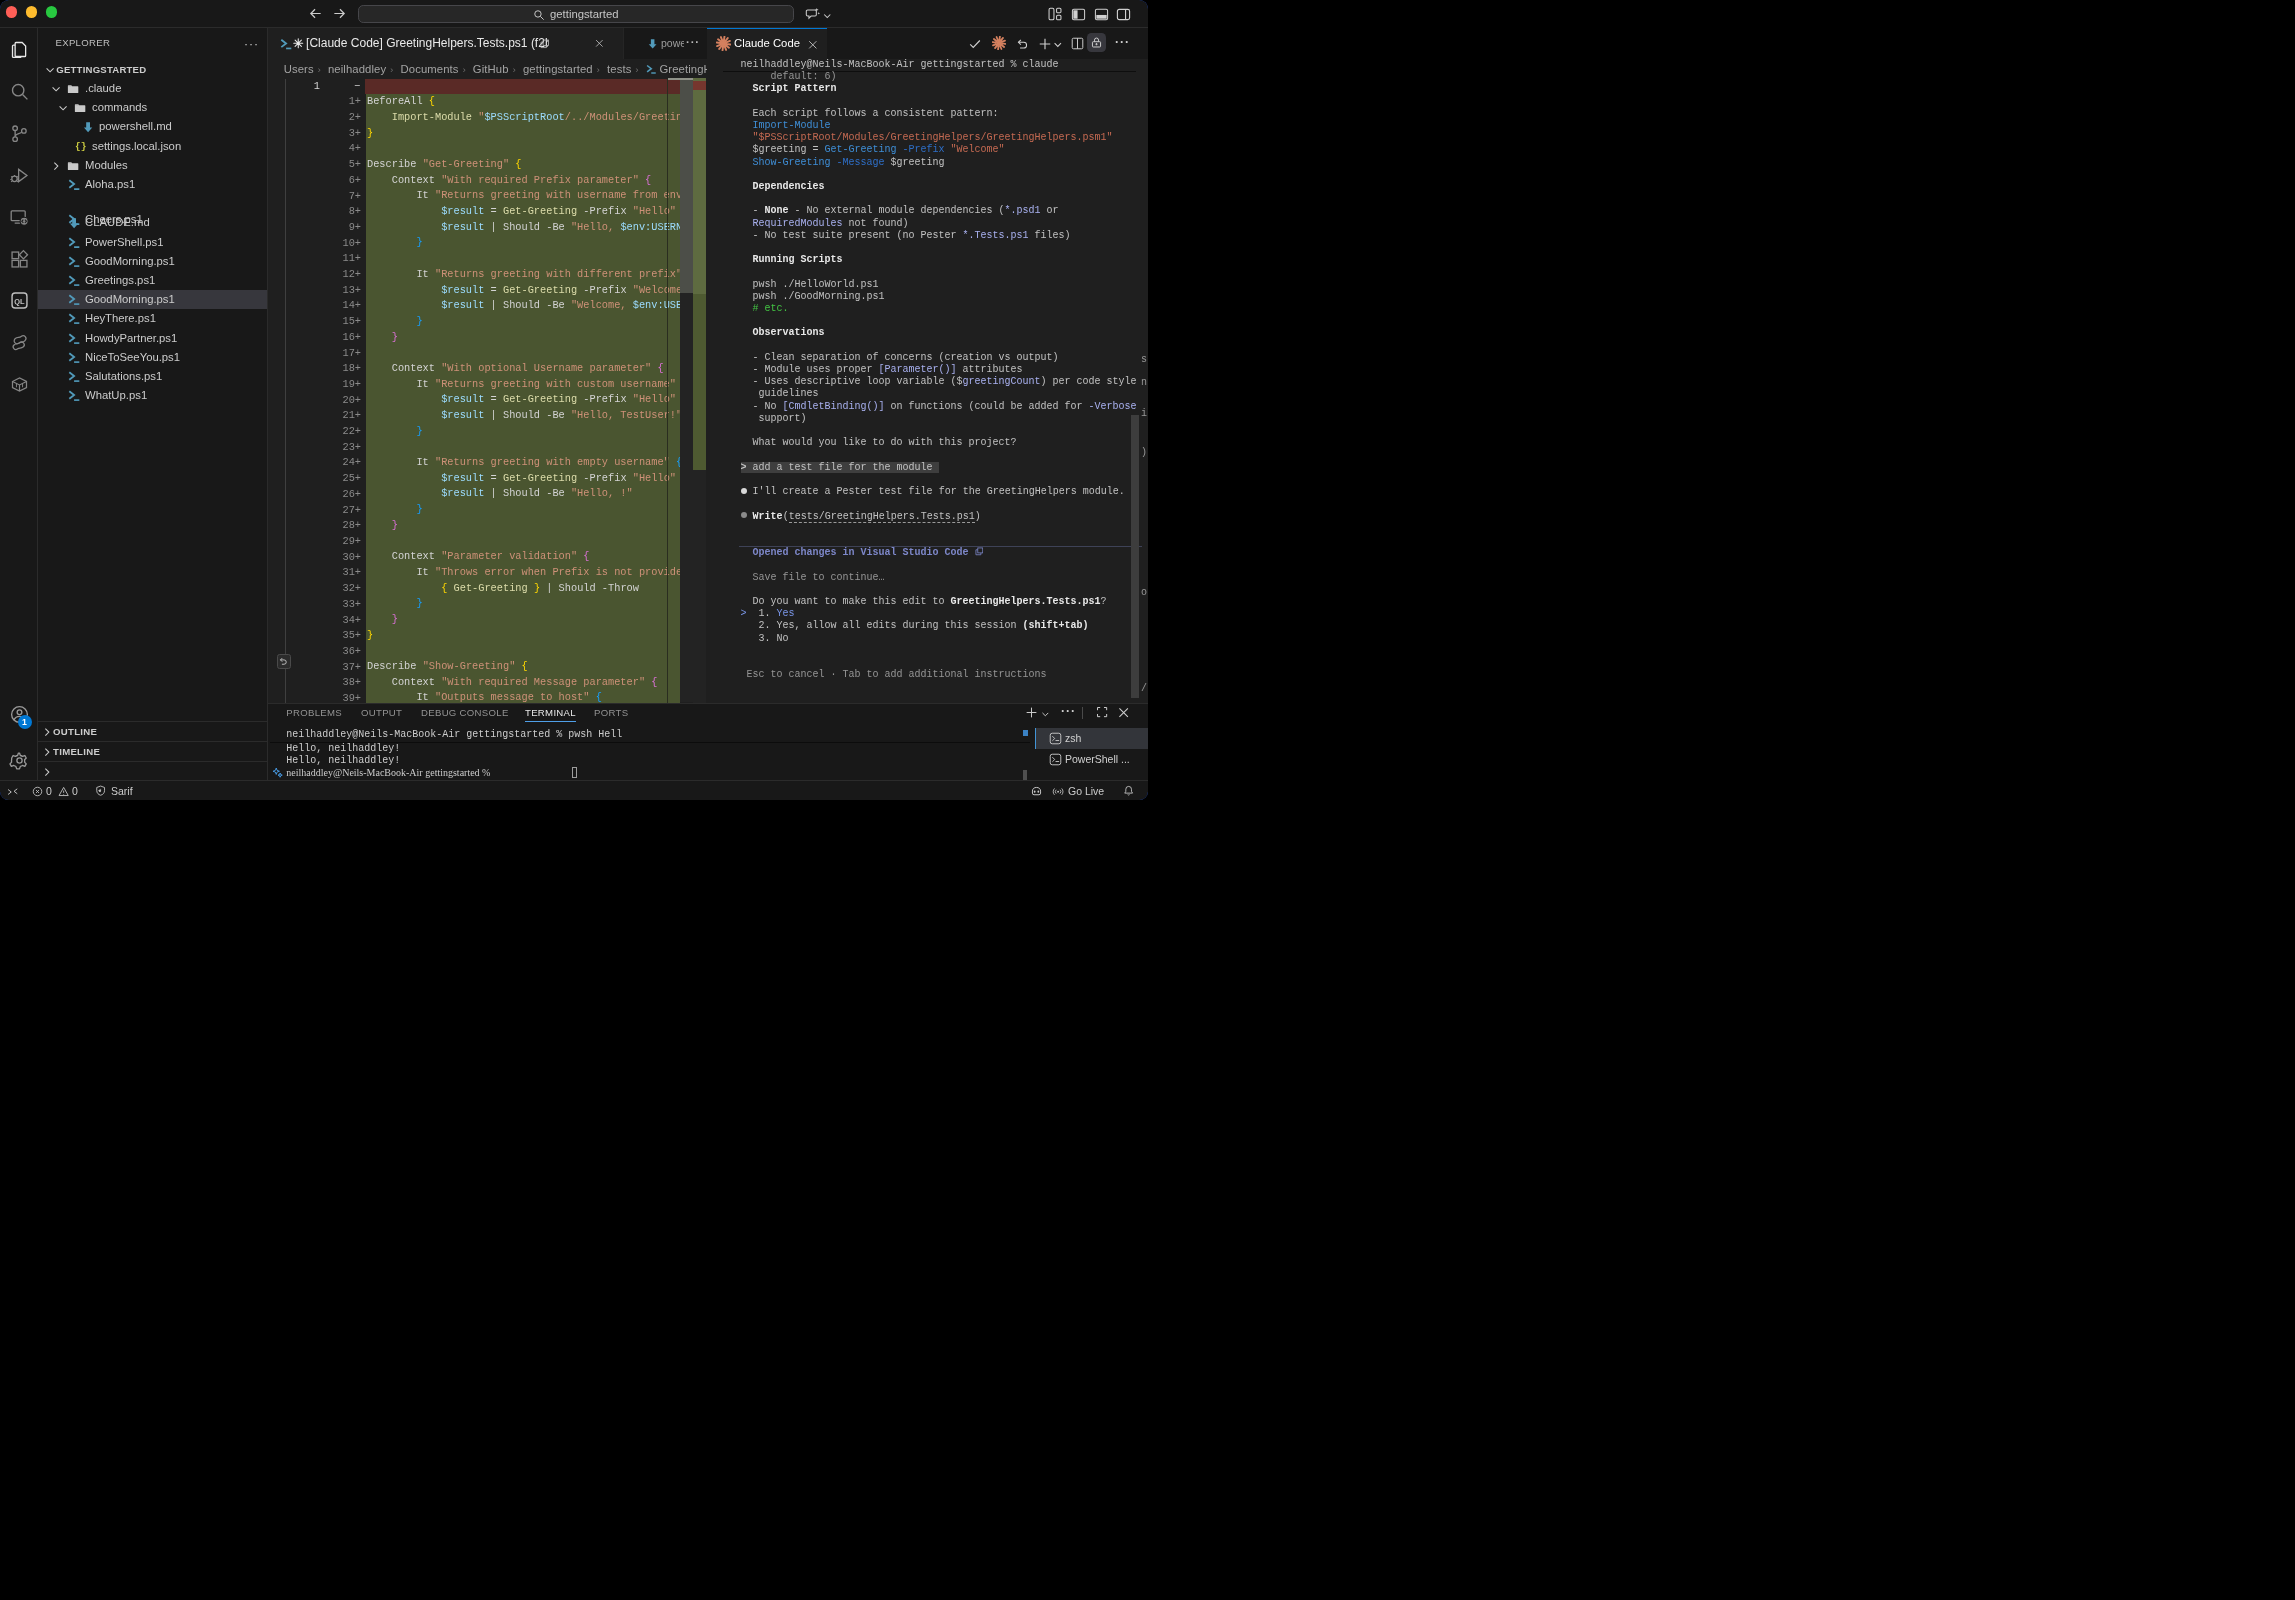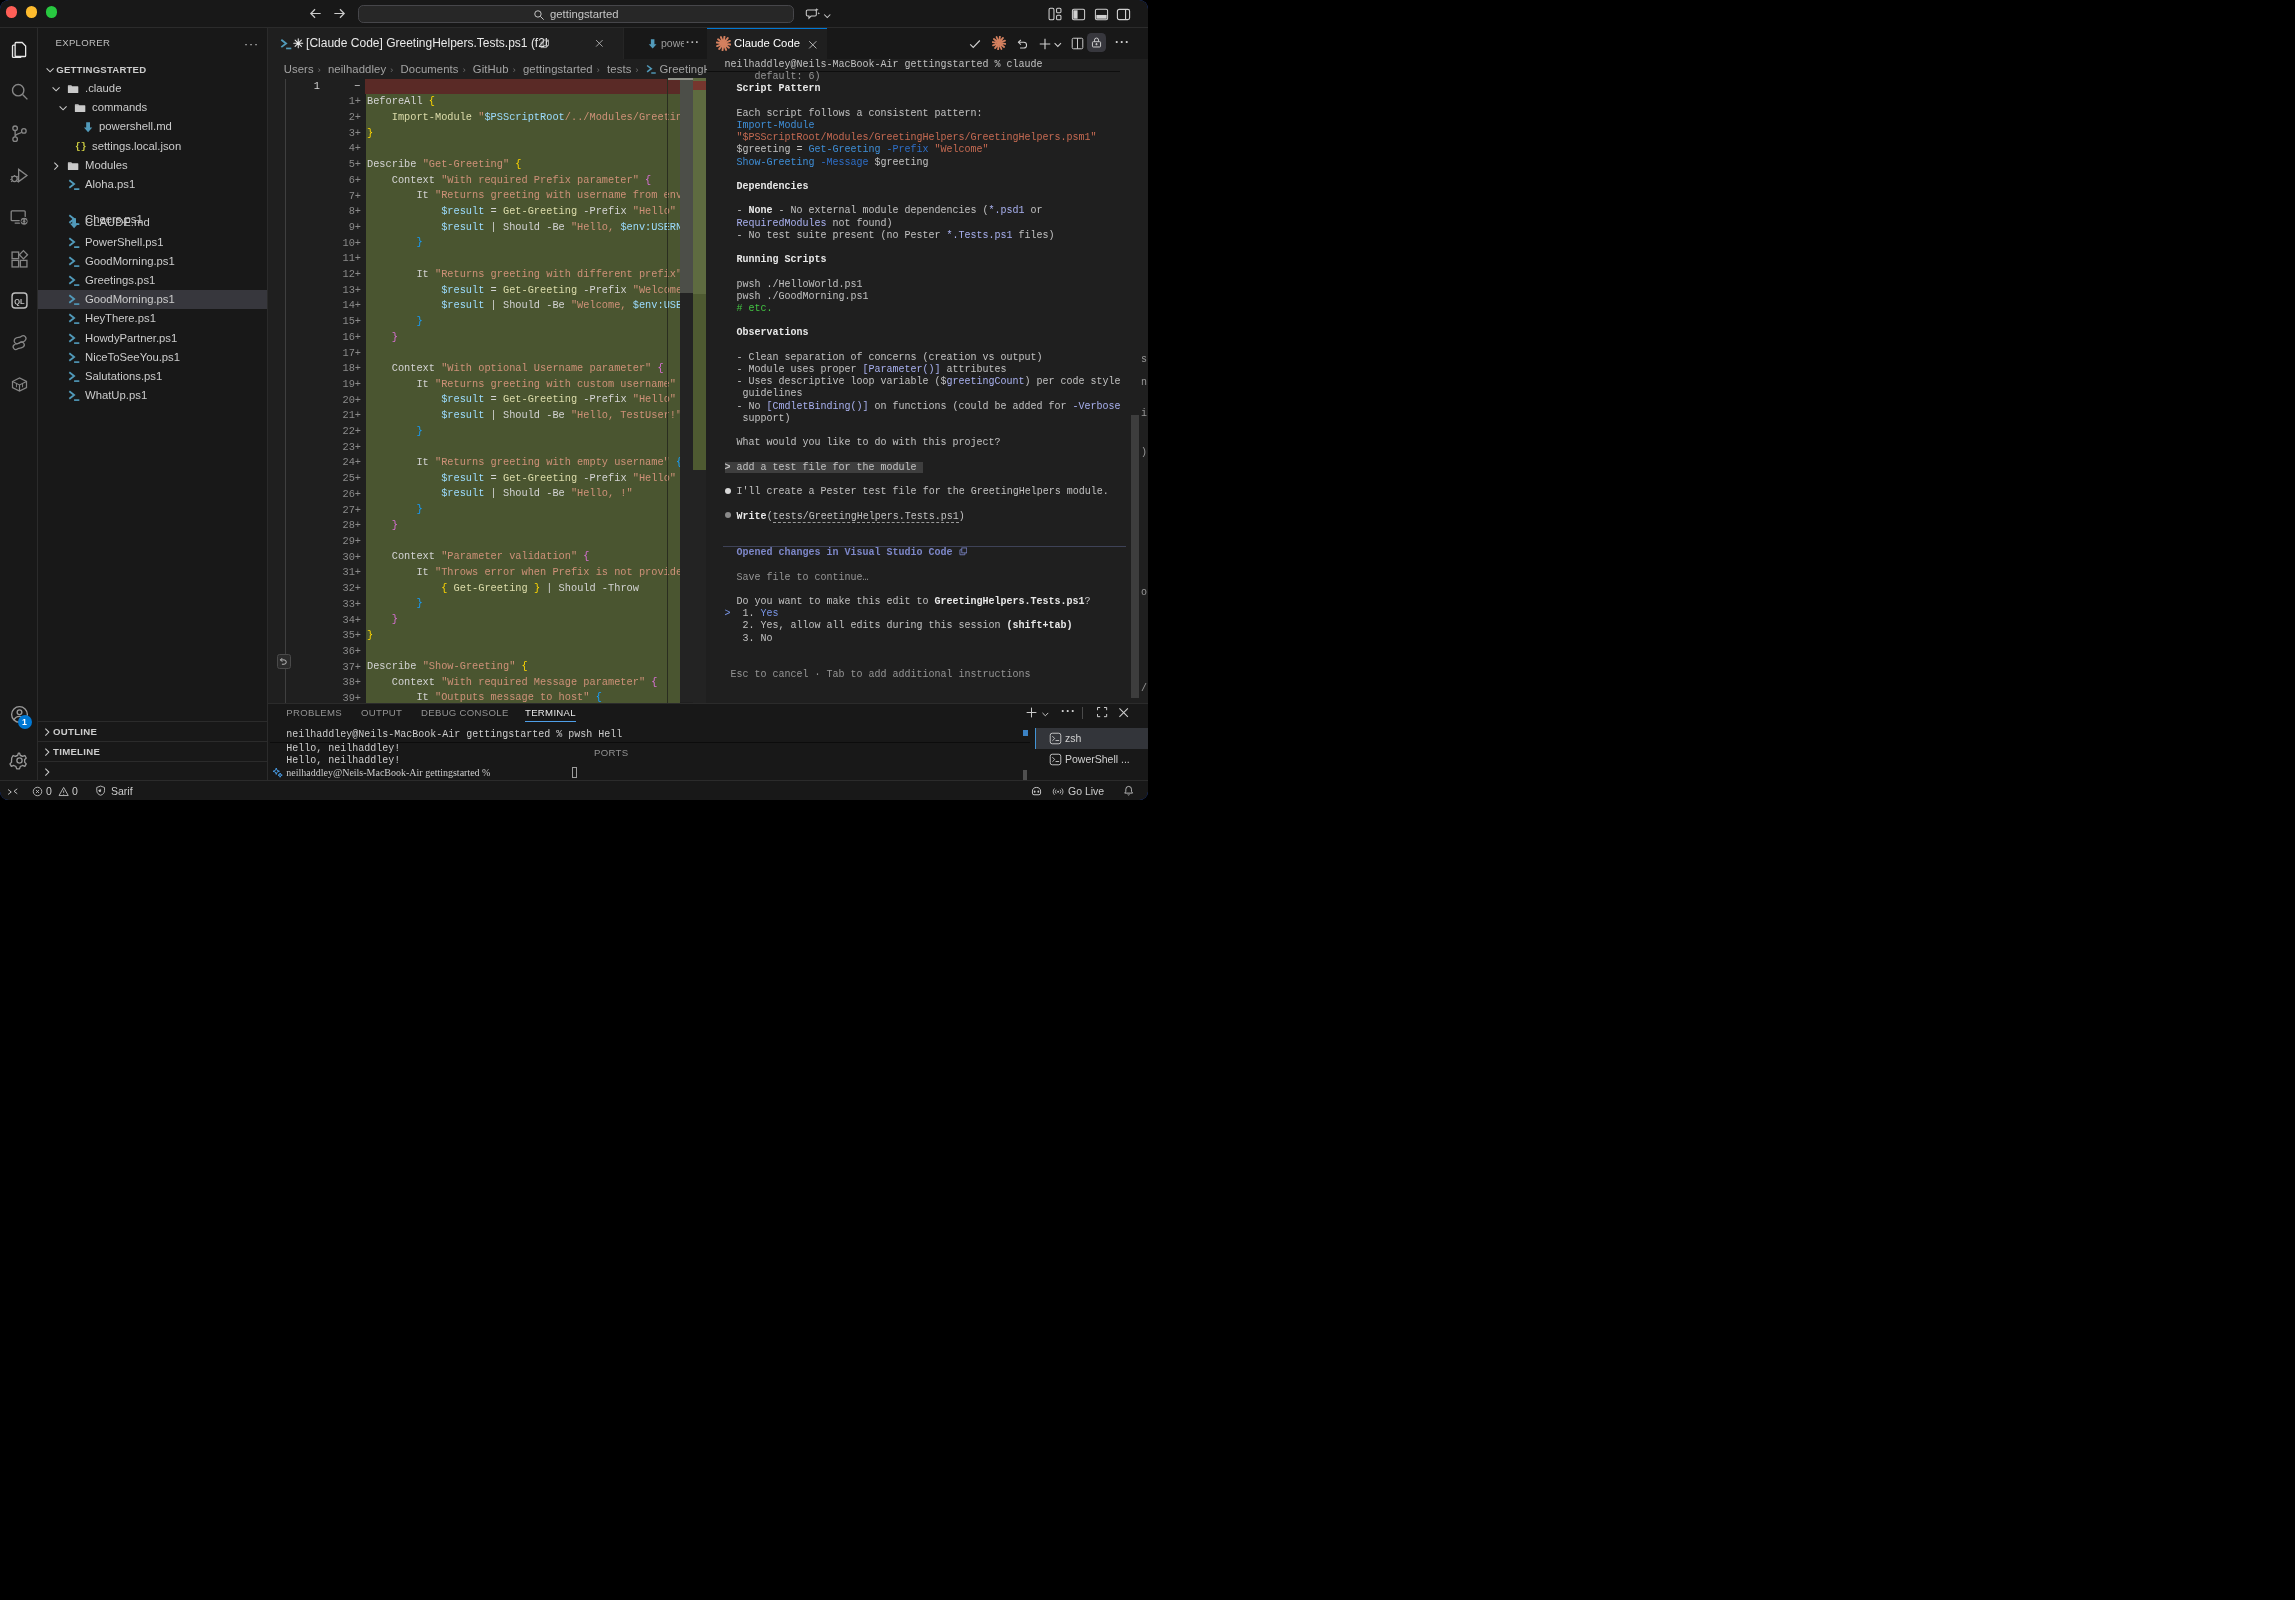--- a/index.html
+++ b/index.html
@@ -28,21 +28,21 @@
 .tab{position:absolute;top:0;height:31px;}
 .bcrumb{position:absolute;left:15.7px;top:31px;height:20px;line-height:20px;color:#9d9d9d;font-size:10.5px;white-space:nowrap;}
 .bsep{color:#6a6a6a;font-family:"Liberation Mono",monospace;padding:0 2.6px;font-size:9.6px;}
 
 #codeclip{position:absolute;left:0;top:51px;width:412px;height:652px;overflow:hidden;}
 #redrow{position:absolute;left:97px;top:0;width:320px;height:15.3px;background:#5a2a26;}
 #code{position:absolute;left:99px;top:15.3px;font-size:10.3px;line-height:15.7px;color:#d4d4d4;}
 #code .ln{display:block;width:320px;height:15.7px;background:#4a5530;white-space:pre;overflow:hidden;margin-left:-1.3px;padding-left:1.3px;}
 #gut{position:absolute;left:0;top:15.3px;width:93px;text-align:right;font-size:10.3px;line-height:15.7px;color:#8b8b8b;}.fn{color:#dcdcaa}.st{color:#ce9178}.vr{color:#9cdcfe}.by{color:#ffd700}.bp{color:#da70d6}.bb{color:#179fff}
 
-#claude{position:absolute;left:0;top:31px;width:441px;height:672px;background:#1f1f1f;}
+#claude{position:absolute;left:16px;top:31px;width:441px;height:672px;background:#1f1f1f;}
 #cbody{position:absolute;left:17.5px;top:0;font-size:10px;line-height:12.2px;color:#c2c2c2;}
 .wb{color:#e8e8e8;font-weight:bold;}
 .cb{color:#3f8fd8}.cp{color:#2e6fc8}.cs{color:#c56a52}.pw{color:#a9b1f0}.cg{color:#43c443}
 .gr{color:#969696}.oc{color:#7d87c9;font-weight:bold}.ys{color:#7a96e8}
 
 #panel{position:absolute;left:268px;top:703px;width:880px;height:78px;background:#181818;border-top:0.9px solid #2b2b2b;}
 .ptab{position:absolute;top:0;height:17.5px;line-height:18.3px;font-size:9.6px;color:#939393;letter-spacing:0.3px;}
 
 #statusbar{position:absolute;left:0;top:780px;width:1148px;height:20px;background:#181818;border-top:0.9px solid #2b2b2b;color:#cccccc;font-size:10.5px;}
 .sbi{position:absolute;top:0;height:20px;line-height:20px;}
@@ -500,21 +500,21 @@
 <div class="abs gr" style="left:434px;top:419px;font-family:'Liberation Mono',monospace;font-size:10px;">)</div>
 <div class="abs gr" style="left:434px;top:559px;font-family:'Liberation Mono',monospace;font-size:10px;">o</div>
 <div class="abs gr" style="left:434px;top:655px;font-family:'Liberation Mono',monospace;font-size:10px;">/</div>
 </div>
 
 <div id="panel">
  <div class="ptab" style="left:18.3px;">PROBLEMS</div>
  <div class="ptab" style="left:93px;">OUTPUT</div>
  <div class="ptab" style="left:153px;">DEBUG CONSOLE</div>
  <div class="ptab" style="left:257px;color:#e7e7e7;border-bottom:1.3px solid #4f9fe8;">TERMINAL</div>
- <div class="ptab" style="left:326px;margin-top:40px;">PORTS</div>
+ <div class="ptab" style="left:326px;">PORTS</div>
  <svg class="abs" style="left:757px;top:2.2px" width="13" height="13" viewBox="0 0 16 16" fill="none" stroke="#cfcfcf" stroke-width="1.2">
         <path d="M8 2v12M2 8h12"></path>
       </svg>
  <svg class="abs" style="left:773px;top:5.7px" width="8.7" height="8.7" viewBox="0 0 12 12" fill="none" stroke="#cfcfcf" stroke-width="1.3">
         <path d="M2 4l4 4 4-4"></path>
       </svg>
  <div class="abs" style="left:793px;top:0;height:17.5px;line-height:15px;color:#cfcfcf;font-size:12.2px;letter-spacing:0.9px;font-weight:bold;">···</div>
  <div class="abs" style="left:814px;top:2.6px;width:0.9px;height:12.2px;background:#4a4a4a;"></div>
  <svg class="abs" style="left:828px;top:2.2px" width="12.2" height="12.2" viewBox="0 0 16 16" fill="none" stroke="#cfcfcf" stroke-width="1.3">
         <path d="M2 5.5V2h3.5M10.5 2H14v3.5M14 10.5V14h-3.5M5.5 14H2v-3.5"></path>

